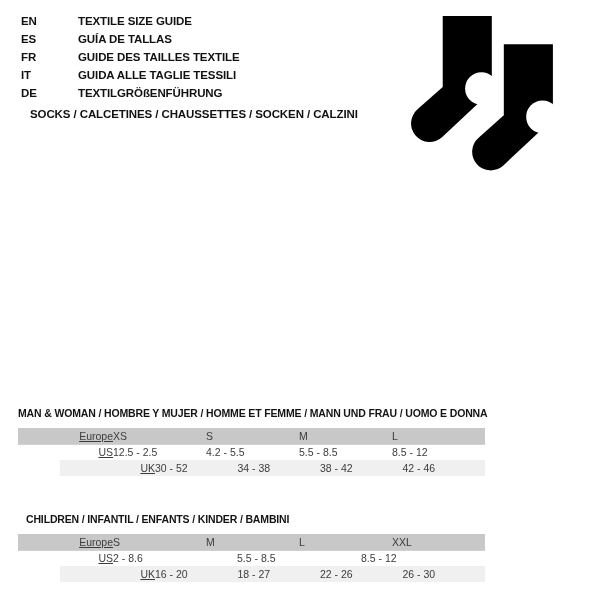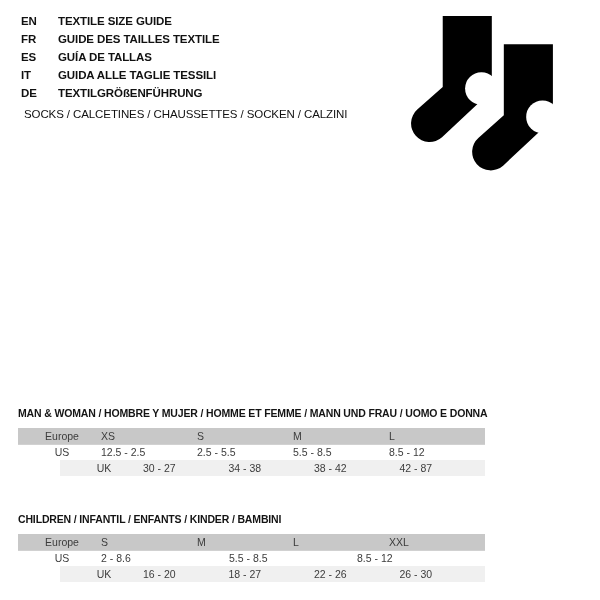--- a/index.html
+++ b/index.html
@@ -18,81 +18,82 @@
 
   
   .lang-list { position: absolute; left: 21px; top: 12px; }
   .lang-row {
     display: flex; align-items: center;
     height: 18px;
     font-weight: bold; font-size: 11.5px;
     letter-spacing: -0.1px;
     color: #111111;
     white-space: nowrap;
+    gap: 20px;
   }
   .lang-code { width: 37px; flex: 0 0 37px; }
 
   
   .category-line {
-    position: absolute; left: 24px; top: 108px;
-    font-weight: normal; font-size: 11.5px;
+    position: absolute; left: 30px; top: 108px;
+    font-weight: bold; font-size: 11.5px;
     letter-spacing: -0.1px;
     color: #111111;
     white-space: nowrap;
   }
 
   
   .socks-svg { position: absolute; left: 410px; top: 16px; width: 150px; height: auto; }
 
   
   .table-title {
     position: absolute; left: 18px;
     font-weight: bold; font-size: 10.5px;
     letter-spacing: -0.15px;
     color: #141414;
     white-space: nowrap;
   }
   .t1-title { top: 407px; }
-  .t2-title { top: 513px; }
+  .t2-title { top: 513px; margin-left: 8px; }
 
   .size-table {
     position: absolute; left: 18px;
     width: 467px;
     font-size: 10.5px;
     color: var(--table-text, #3c3c3c);
   }
   .t1 { top: 428px; }
   .t2 { top: 534px; }
 
   .trow { display: flex; height: 16px; line-height: 16px; }
   .trow.thead {
     background: var(--table-header-bg, #c8c8c8);
     box-shadow: 0 1px 0 rgba(0,0,0,0.18);
   }
   .trow.alt { background: var(--row-alt-bg, #f0f0f0); margin-left: 42px; }
-  .tc.first { flex: 0 0 78px; width: 78px; padding-left: 5px; text-align: center; }
+  .tc.first { flex: 0 0 78px; width: 78px; padding-left: 17px; text-align: right; text-decoration: underline; }
   .tc:not(.first) { flex: 1 1 0; text-align: left; }
 </style>
 </head>
 <body>
 
 <div class="page">
 
   <div class="lang-list">
     <div class="lang-row">
       <span class="lang-code">EN</span>
       <span class="lang-label">TEXTILE SIZE GUIDE</span>
     </div>
     <div class="lang-row">
+      <span class="lang-code">ES</span>
+      <span class="lang-label">GUÍA DE TALLAS</span>
+    </div>
+    <div class="lang-row">
       <span class="lang-code">FR</span>
       <span class="lang-label">GUIDE DES TAILLES TEXTILE</span>
-    </div>
-    <div class="lang-row">
-      <span class="lang-code">ES</span>
-      <span class="lang-label">GUÍA DE TALLAS</span>
     </div>
     <div class="lang-row">
       <span class="lang-code">IT</span>
       <span class="lang-label">GUIDA ALLE TAGLIE TESSILI</span>
     </div>
     <div class="lang-row">
       <span class="lang-code">DE</span>
       <span class="lang-label">TEXTILGRÖßENFÜHRUNG</span>
     </div>
   </div>
@@ -116,30 +117,30 @@
     <div class="trow thead">
       <div class="tc first">Europe</div>
       <div class="tc">XS</div>
       <div class="tc">S</div>
       <div class="tc">M</div>
       <div class="tc">L</div>
     </div>
     <div class="trow">
       <div class="tc first">US</div>
       <div class="tc">12.5 - 2.5</div>
-      <div class="tc">2.5 - 5.5</div>
+      <div class="tc">4.2 - 5.5</div>
       <div class="tc">5.5 - 8.5</div>
       <div class="tc">8.5 - 12</div>
     </div>
     <div class="trow alt">
       <div class="tc first">UK</div>
-      <div class="tc">30 - 27</div>
+      <div class="tc">30 - 52</div>
       <div class="tc">34 - 38</div>
       <div class="tc">38 - 42</div>
-      <div class="tc">42 - 87</div>
+      <div class="tc">42 - 46</div>
     </div>
   </div>
 
   <div class="table-title t2-title">CHILDREN / INFANTIL / ENFANTS / KINDER / BAMBINI</div>
   <div class="size-table t2">
     <div class="trow thead">
       <div class="tc first">Europe</div>
       <div class="tc">S</div>
       <div class="tc">M</div>
       <div class="tc">L</div>

